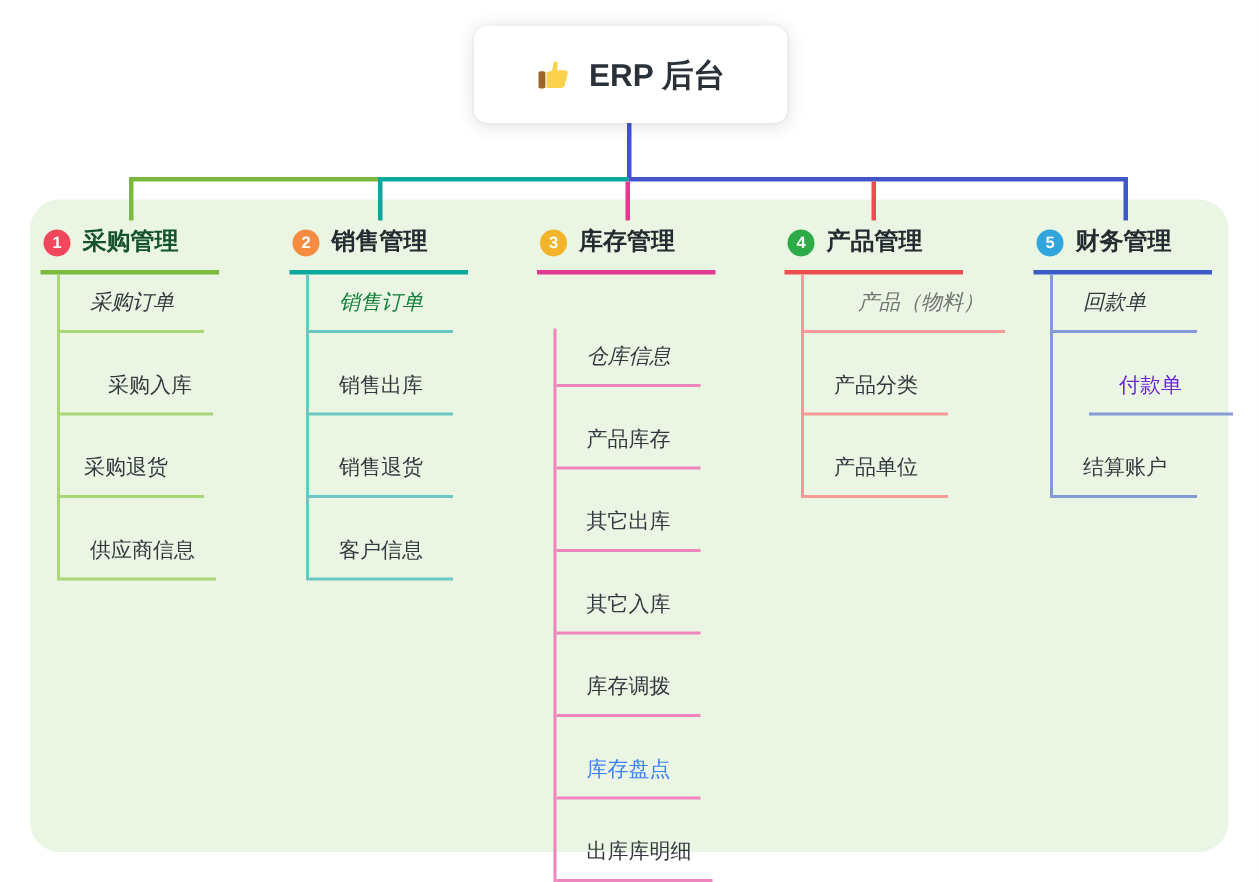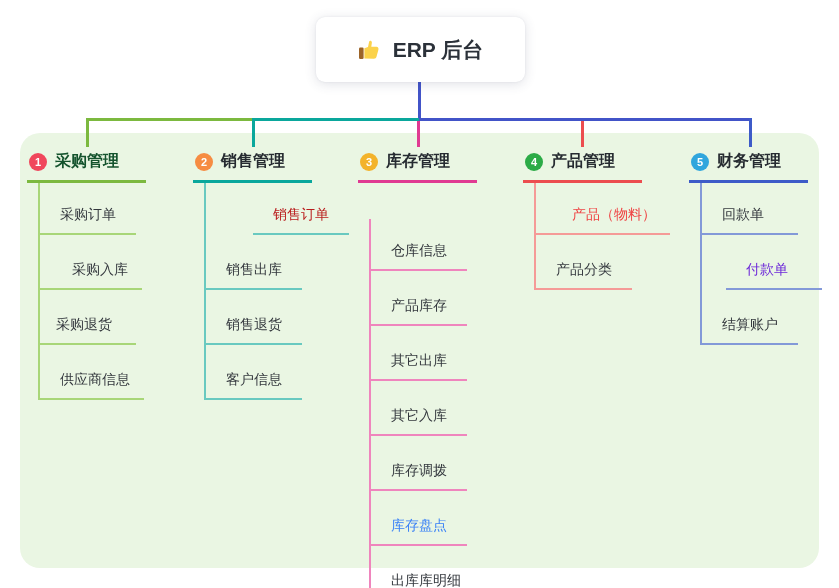--- a/index.html
+++ b/index.html
@@ -81,21 +81,21 @@
     align-items: flex-end;
     width: max-content;
     min-width: 96px;
     padding: 0 14px 9px 20px;
     border-bottom: 2px solid #ccc;
     font-size: 14px;
     color: #34383e;
     white-space: nowrap;
     cursor: pointer;
   }
-  .children li:first-child { height: 52px; }
+  .children li:first-child { height: 39px; font-style: italic; }
 </style>
 </head>
 <body>
 
 <div class="canvas">
 
   <div class="panel" id="panel" style="background: rgb(234, 246, 227);"></div>
 
   <div id="connectors">
       <div class="seg" style="left: 417.5px; top: 82px; width: 3px; height: 37px; background: rgb(66, 84, 200);"></div>
@@ -131,21 +131,21 @@
           <li style="border-bottom-color: rgb(168, 214, 120); color: rgb(52, 56, 62); padding-left: 16px;">采购退货</li>
           <li style="border-bottom-color: rgb(168, 214, 120); color: rgb(52, 56, 62);">供应商信息</li>
         </ul>
       </div>
       <div class="branch" style="left: 193px;">
         <div class="branch-header" style="border-bottom-color: rgb(10, 167, 156);">
           <span class="badge" style="background: rgb(246, 140, 66);">2</span>
           <span class="blabel" style="color: rgb(38, 43, 49);">销售管理</span>
         </div>
         <ul class="children" style="border-left-color: rgb(105, 201, 192);">
-          <li style="border-bottom-color: rgb(105, 201, 192); color: #b91c1c; margin-left: 47px;">销售订单</li>
+          <li style="border-bottom-color: rgb(105, 201, 192); color: #15803d;">销售订单</li>
           <li style="border-bottom-color: rgb(105, 201, 192); color: rgb(52, 56, 62);">销售出库</li>
           <li style="border-bottom-color: rgb(105, 201, 192); color: rgb(52, 56, 62);">销售退货</li>
           <li style="border-bottom-color: rgb(105, 201, 192); color: rgb(52, 56, 62);">客户信息</li>
         </ul>
       </div>
       <div class="branch" style="left: 358px;">
         <div class="branch-header" style="border-bottom-color: rgb(224, 58, 146);">
           <span class="badge" style="background: rgb(243, 179, 43);">3</span>
           <span class="blabel" style="color: rgb(38, 43, 49);">库存管理</span>
         </div>
@@ -158,22 +158,23 @@
           <li style="border-bottom-color: rgb(239, 133, 189); color: #3b82f6;">库存盘点</li>
           <li style="border-bottom-color: rgb(239, 133, 189); color: rgb(52, 56, 62);">出库库明细</li>
         </ul>
       </div>
       <div class="branch" style="left: 523px;">
         <div class="branch-header" style="border-bottom-color: rgb(236, 77, 79);">
           <span class="badge" style="background: rgb(44, 171, 71);">4</span>
           <span class="blabel" style="color: rgb(38, 43, 49);">产品管理</span>
         </div>
         <ul class="children" style="border-left-color: rgb(245, 154, 151);">
-          <li style="border-bottom-color: rgb(245, 154, 151); color: #ef4444; padding-left: 36px;">产品（物料）</li>
+          <li style="border-bottom-color: rgb(245, 154, 151); color: #737373; padding-left: 36px;">产品（物料）</li>
           <li style="border-bottom-color: rgb(245, 154, 151); color: rgb(52, 56, 62);">产品分类</li>
+          <li style="border-bottom-color: rgb(245, 154, 151); color: rgb(52, 56, 62);">产品单位</li>
         </ul>
       </div>
       <div class="branch" style="left: 689px;">
         <div class="branch-header" style="border-bottom-color: rgb(61, 91, 200);">
           <span class="badge" style="background: rgb(48, 166, 221);">5</span>
           <span class="blabel" style="color: rgb(38, 43, 49);">财务管理</span>
         </div>
         <ul class="children" style="border-left-color: rgb(131, 153, 216);">
           <li style="border-bottom-color: rgb(131, 153, 216); color: rgb(52, 56, 62);">回款单</li>
           <li style="border-bottom-color: rgb(131, 153, 216); color: #6d28d9; margin-left: 24px;">付款单</li>

